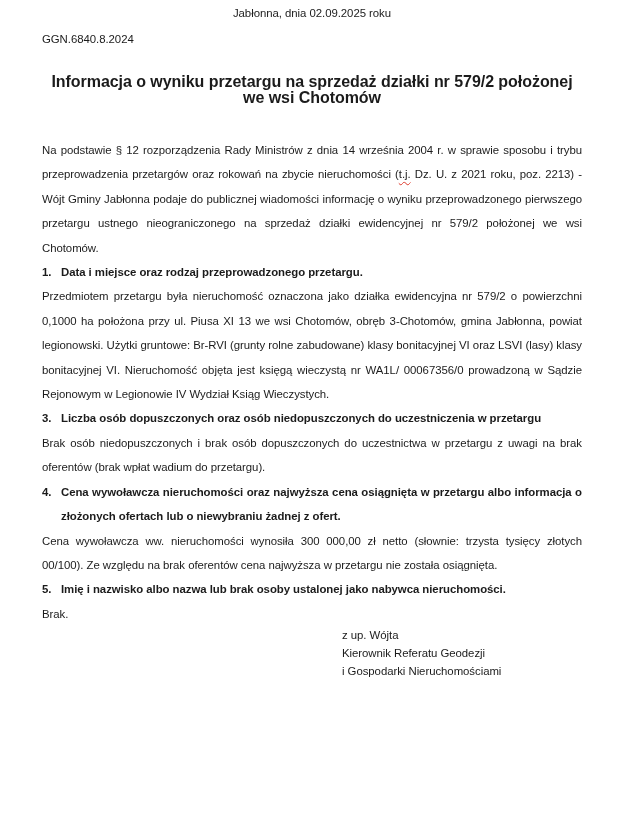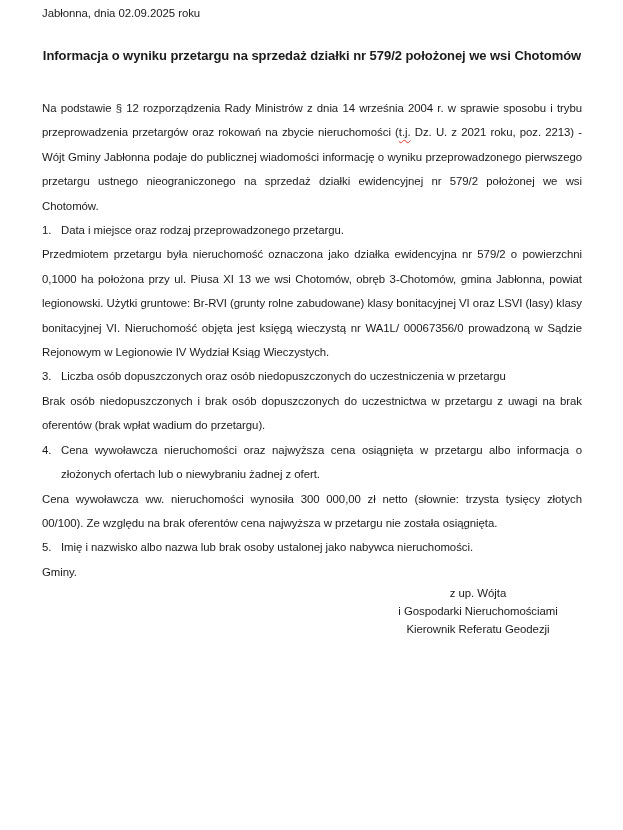--- a/index.html
+++ b/index.html
@@ -14,90 +14,91 @@
     box-sizing: border-box;
     padding: 6px 41px 0 42px;
     background: #ffffff;
     font-family: "Liberation Sans", sans-serif;
     font-size: 11.4px;
     letter-spacing: -0.05px;
     color: #1b1b1b;
     overflow: hidden;
   }
   .date-line {
-    text-align: left;
+    text-align: center;
     line-height: 15px;
     white-space: nowrap;
   }
   .ref {
     margin-top: 11px;
     line-height: 15px;
   }
   .title {
-    font-size: 13px;
+    font-size: 16px;
     font-weight: bold;
     text-align: center;
     margin: 27px 0 0 0;
     line-height: 16px;
   }
   .doc-body {
     margin-top: 32px;
     line-height: 24.4px;
   }
   .doc-body p {
     margin: 0;
   }
   .justify {
     text-align: justify;
     text-justify: inter-word;
   }
   .bold {
     font-weight: bold;
   }
   .heading {
-    font-weight: normal;
+    font-weight: bold;
     padding-left: 19px;
   }
   .heading .num {
     display: inline-block;
     width: 19px;
     margin-left: -19px;
   }
   .spell {
     text-decoration-line: underline;
     text-decoration-style: wavy;
     text-decoration-color: #de3b2d;
     text-decoration-thickness: 1px;
     text-underline-offset: 3px;
   }
   .signature {
     width: 272px;
     margin: 0 0 0 300px;
-    text-align: center;
+    text-align: left;
     line-height: 18px;
   }
   .signature p {
     margin: 0;
   }
 </style>
 </head>
 <body>
 
 <div class="page">
   <div class="date-line">Jabłonna, dnia 02.09.2025 roku</div>
+  <div class="ref">GGN.6840.8.2024</div>
   <h1 class="title">Informacja o wyniku przetargu na sprzedaż działki nr 579/2 położonej we wsi Chotomów</h1>
   <div class="doc-body" id="doc-body">
       <p class="justify"><span>Na podstawie § 12 rozporządzenia Rady Ministrów z dnia 14 września 2004 r. w sprawie sposobu i trybu przeprowadzenia przetargów oraz rokowań na zbycie nieruchomości (</span><span class="spell">t.j.</span><span> Dz. U. z 2021 roku, poz. 2213) - Wójt Gminy Jabłonna podaje do publicznej wiadomości informację o wyniku przeprowadzonego pierwszego przetargu ustnego nieograniczonego na sprzedaż działki ewidencyjnej nr 579/2 położonej we wsi Chotomów.</span></p>
       <p class="heading"><span class="num">1.</span><span>Data i miejsce oraz rodzaj przeprowadzonego przetargu.</span></p>
       <p class="justify">Przedmiotem przetargu była nieruchomość oznaczona jako działka ewidencyjna nr 579/2 o powierzchni 0,1000 ha położona przy ul. Piusa XI 13 we wsi Chotomów, obręb 3-Chotomów, gmina Jabłonna, powiat legionowski. Użytki gruntowe: Br-RVI (grunty rolne zabudowane) klasy bonitacyjnej VI oraz LSVI (lasy) klasy bonitacyjnej VI. Nieruchomość objęta jest księgą wieczystą nr WA1L/ 00067356/0 prowadzoną w Sądzie Rejonowym w Legionowie IV Wydział Ksiąg Wieczystych.</p>
       <p class="heading"><span class="num">3.</span><span>Liczba osób dopuszczonych oraz osób niedopuszczonych do uczestniczenia w przetargu</span></p>
       <p class="justify">Brak osób niedopuszczonych i brak osób dopuszczonych do uczestnictwa w przetargu z uwagi na brak oferentów (brak wpłat wadium do przetargu).</p>
       <p class="heading justify"><span class="num">4.</span><span>Cena wywoławcza nieruchomości oraz najwyższa cena osiągnięta w przetargu albo informacja o złożonych ofertach lub o niewybraniu żadnej z ofert.</span></p>
       <p class="justify">Cena wywoławcza ww. nieruchomości wynosiła 300 000,00 zł netto (słownie: trzysta tysięcy złotych 00/100). Ze względu na brak oferentów cena najwyższa w przetargu nie została osiągnięta.</p>
       <p class="heading"><span class="num">5.</span><span>Imię i nazwisko albo nazwa lub brak osoby ustalonej jako nabywca nieruchomości.</span></p>
-      <p class="">Gminy.</p>
+      <p class="">Brak.</p>
     </div>
   <div class="signature" id="signature">
       <p>z up. Wójta</p>
+      <p>Kierownik Referatu Geodezji</p>
       <p>i Gospodarki Nieruchomościami</p>
-      <p>Kierownik Referatu Geodezji</p>
     </div>
 </div>
 
 </body></html>

